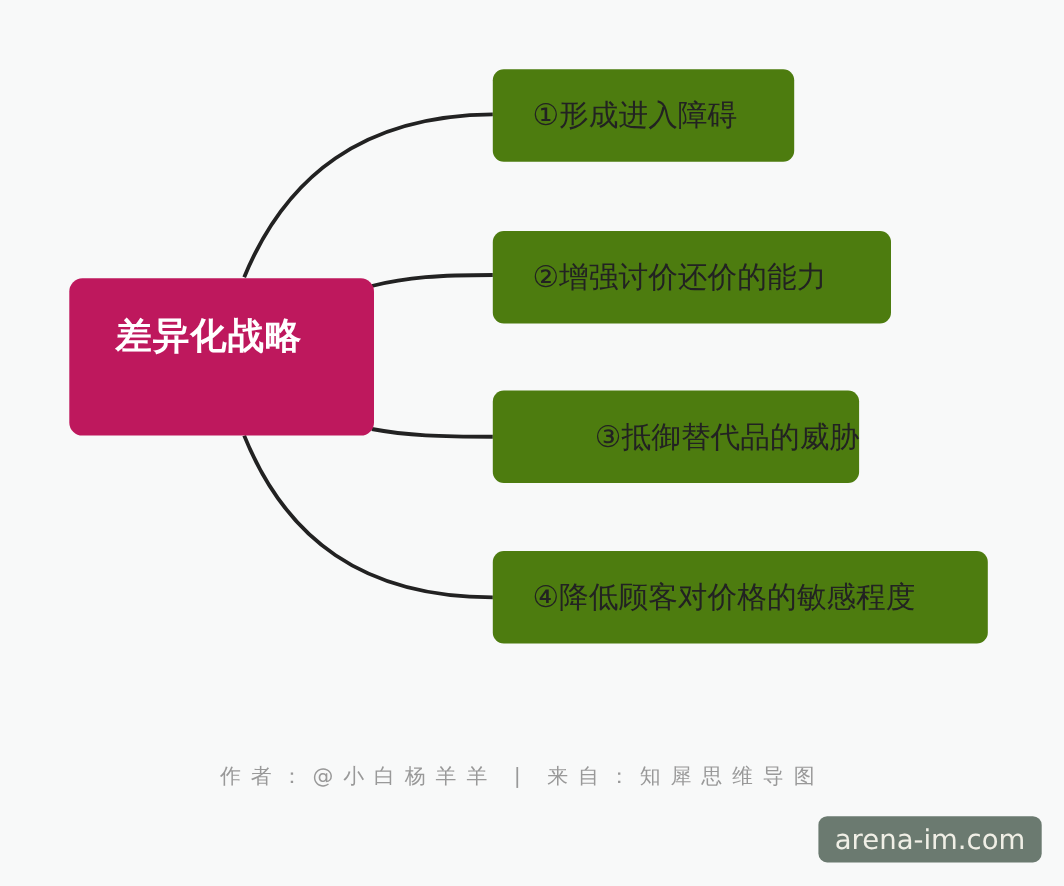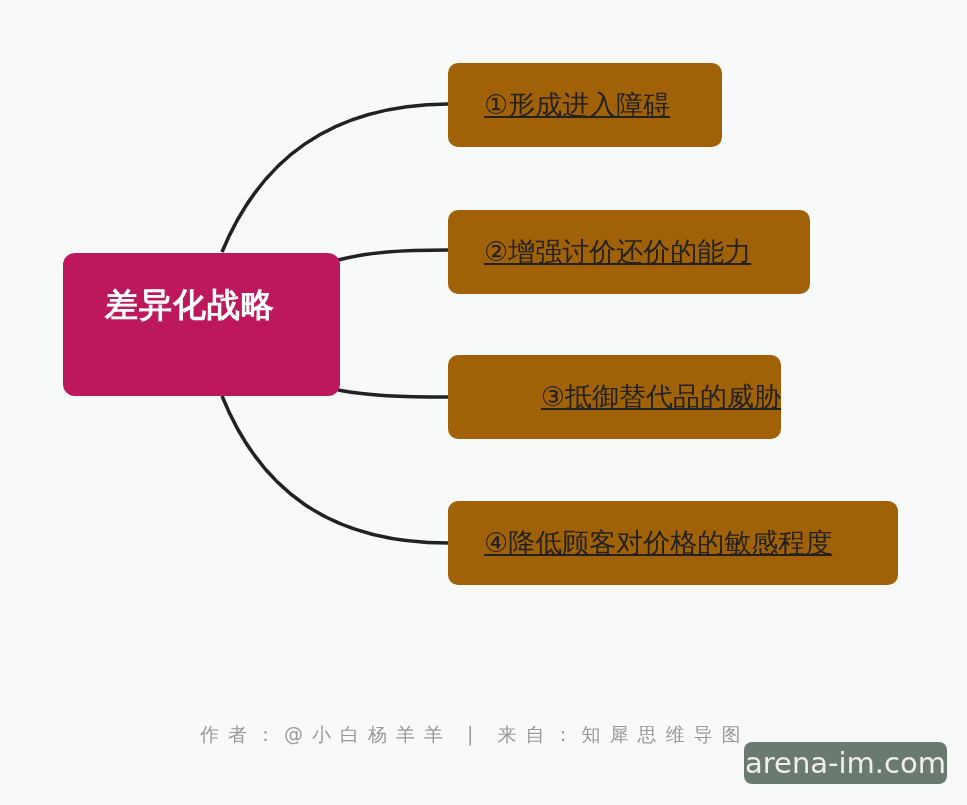--- a/index.html
+++ b/index.html
@@ -2,25 +2,25 @@
 <html><head>
   <meta charset="utf-8">
   <style>
     html, body { margin:0; padding:0; }
     body { width:967px; height:805px; background:#f8f9f9; position:relative; overflow:hidden;
       font-family:"DejaVu Sans", "Liberation Sans", sans-serif; }
     .lines { position:absolute; left:0; top:0; width:967px; height:805px; }
     .root { position:absolute; left:63px; top:253px; width:277px; height:143px; background:#be185d;
       border-radius:12px; box-sizing:border-box; padding:28px 0 0 42px; }
     .root span { display:block; color:#fff; font-weight:bold; font-size:33px; line-height:48px; letter-spacing:1px; }
-    .node { position:absolute; left:448px; height:84px; background:#a16207; border-radius:10px; box-sizing:border-box;
-      padding-left:36px; display:flex; align-items:center; font-size:27px; color:#222;text-decoration:underline; }
-    .footer { position:absolute; left:200px; top:722px; font-size:19px; color:#999; letter-spacing:9px; white-space:nowrap; }
+    .node { position:absolute; left:448px; height:84px; background:#4d7c0f; border-radius:10px; box-sizing:border-box;
+      padding-left:36px; display:flex; align-items:center; font-size:27px; color:#222; }
+    .footer { position:absolute; left:200px; top:693px; font-size:19px; color:#999; letter-spacing:9px; white-space:nowrap; }
     .wm { position:absolute; left:744px; top:742px; width:203px; height:42px; background:#6b7a70; border-radius:8px;
-      color:#f0efe6; font-size:29px; display:flex; align-items:center; justify-content:center; }
+      color:#f0efe6; font-size:25px; display:flex; align-items:center; justify-content:center; }
   </style>
 </head>
 <body>
 
 <svg class="lines" viewBox="0 0 967 805">
   <g fill="none" stroke="#222" stroke-width="3.5">
     <path d="M222,252 C260,160 330,105 448,104"></path>
     <path d="M338,260 C370,252 400,250 448,250"></path>
     <path d="M338,390 C370,396 400,397 448,397"></path>
     <path d="M222,396 C260,490 330,543 448,543"></path>

